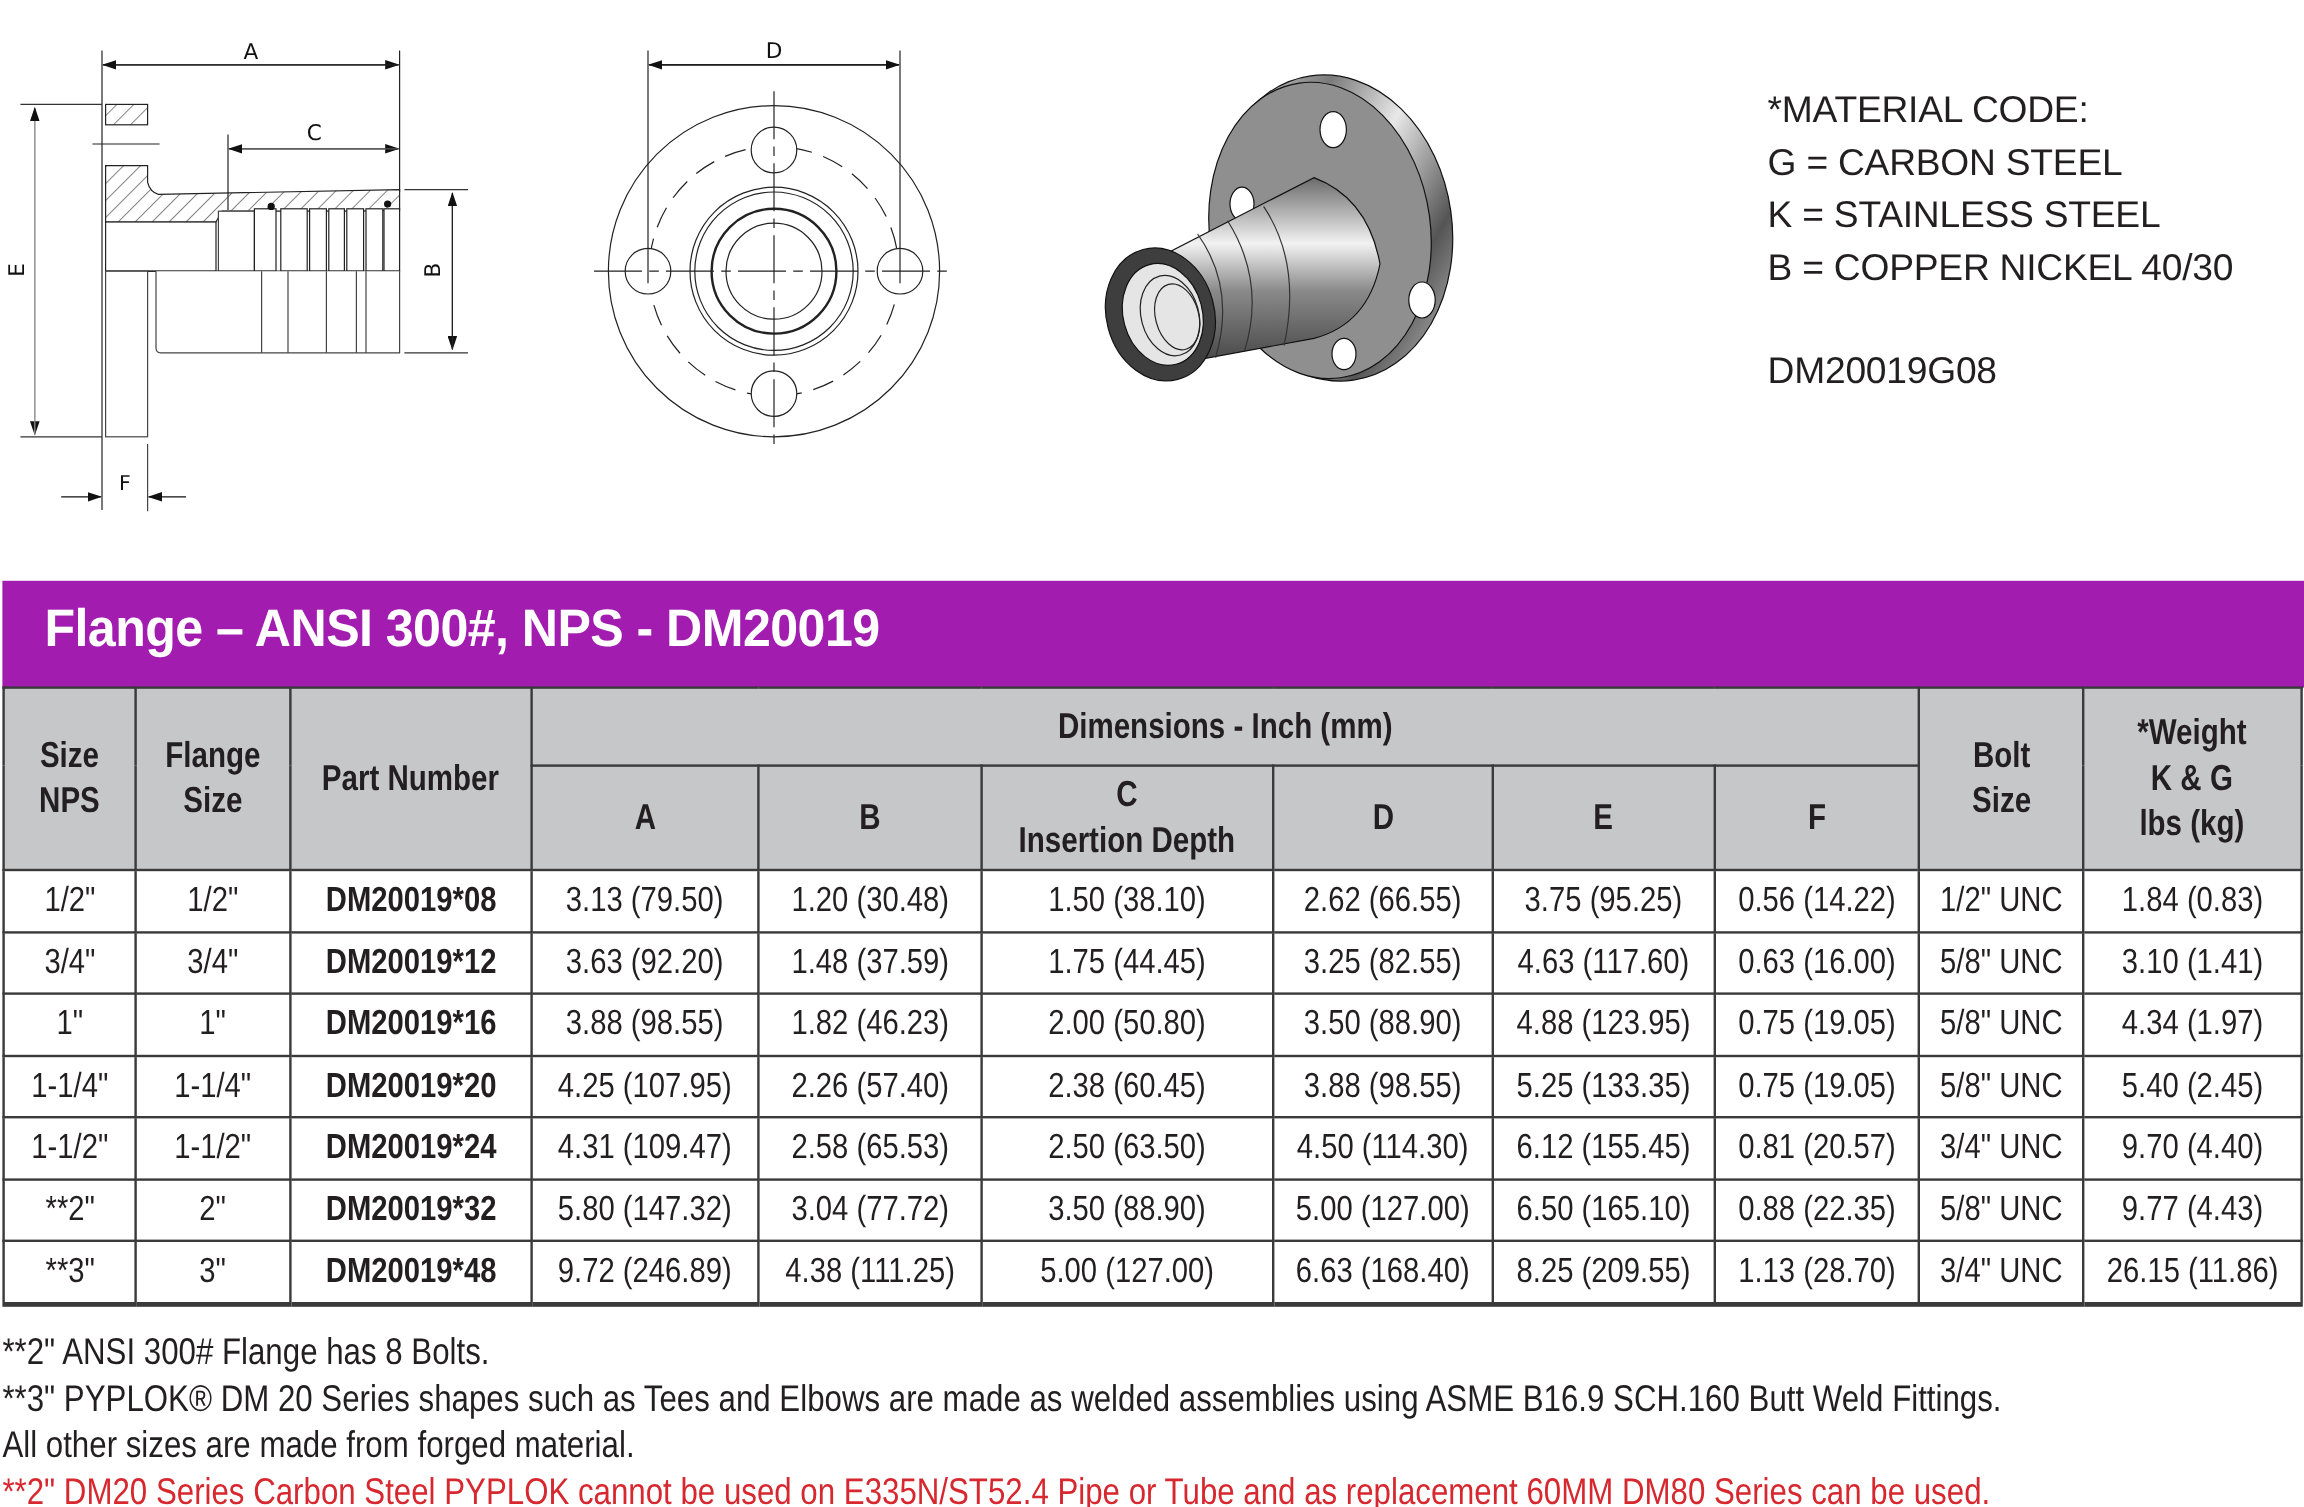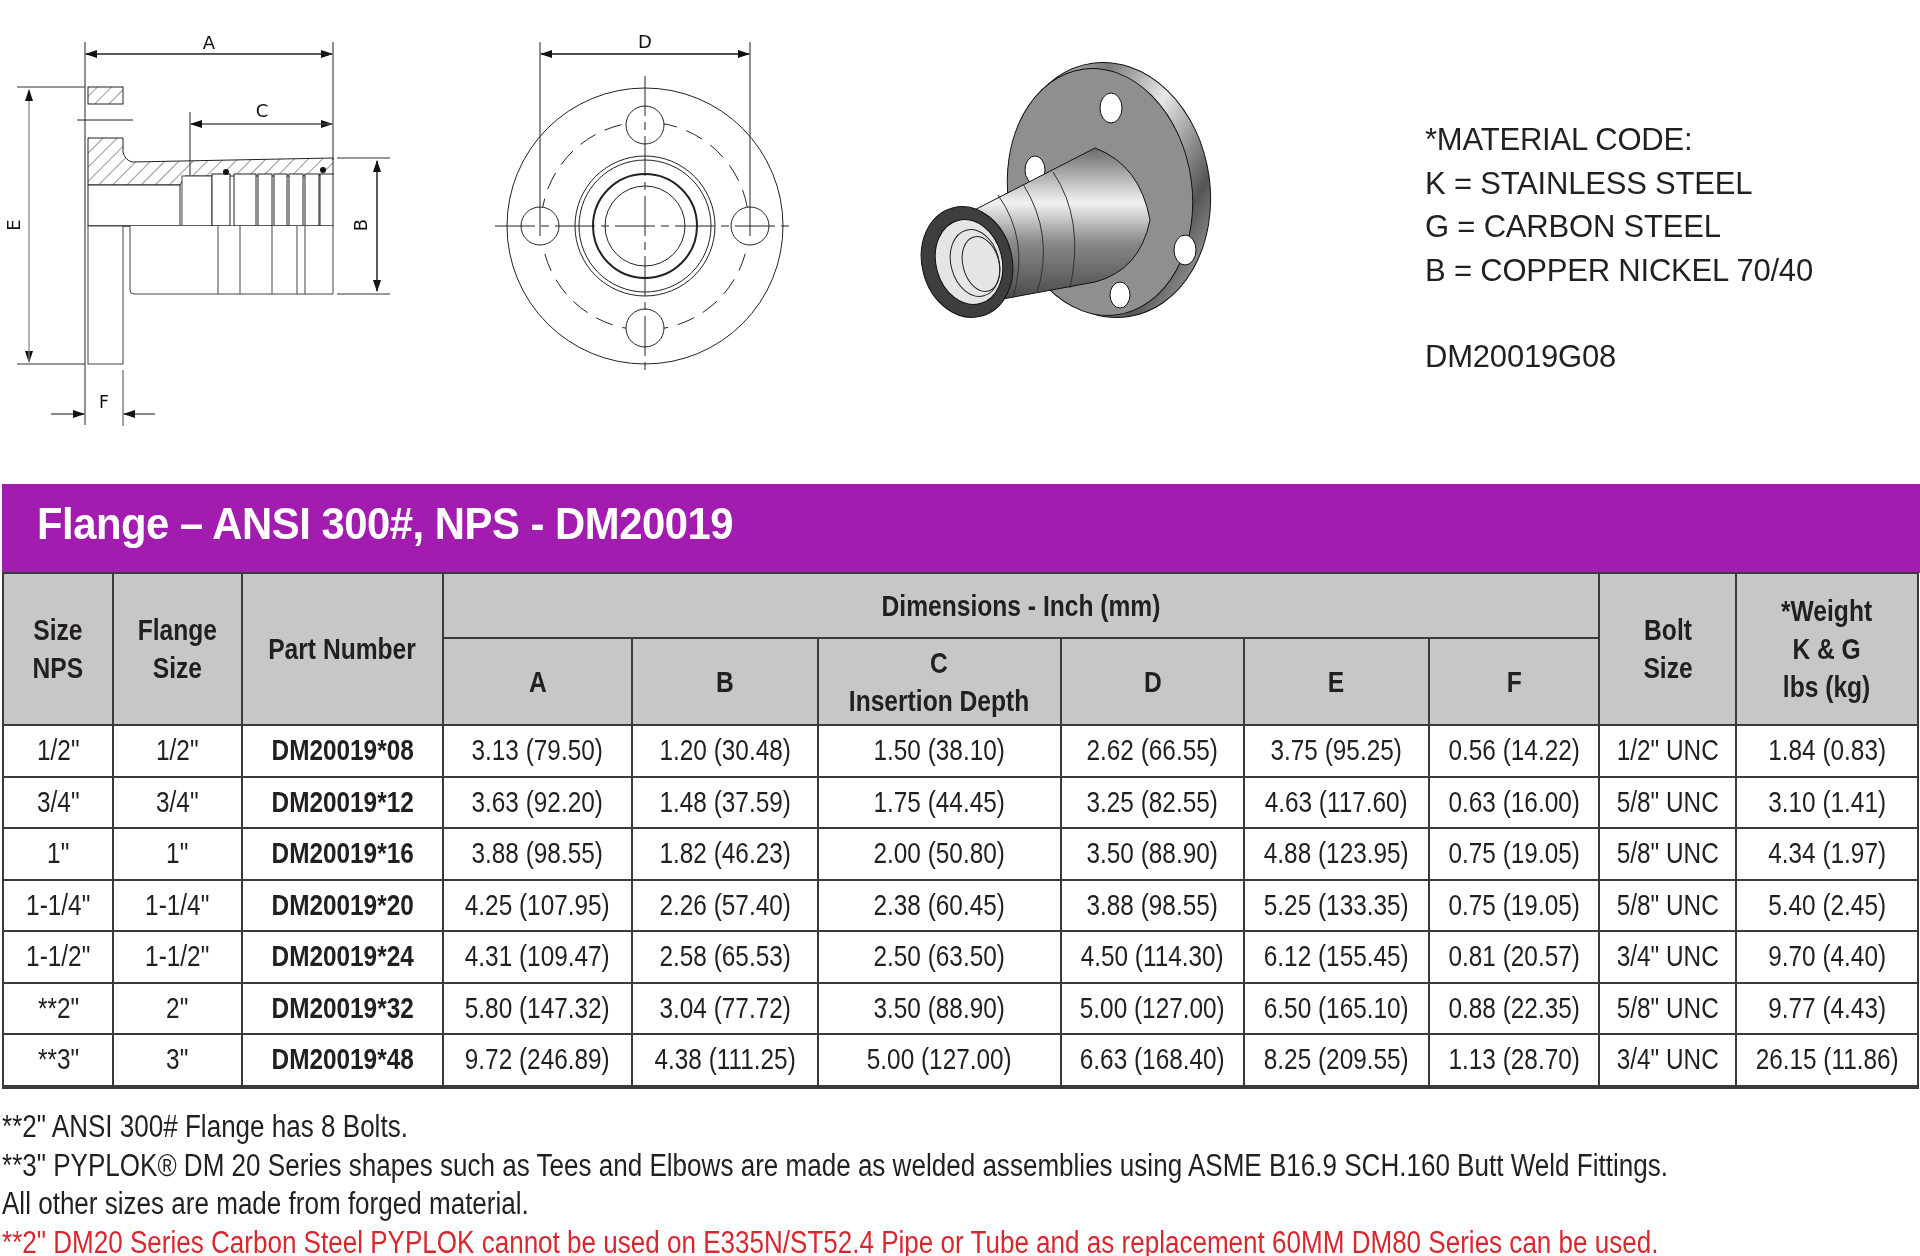--- a/index.html
+++ b/index.html
@@ -3,21 +3,21 @@
 <meta charset="utf-8">
 <style>
   html,body{margin:0;padding:0;background:#ffffff;}
   body{width:1920px;height:1256px;position:relative;overflow:hidden;font-family:"Liberation Sans","DejaVu Sans",sans-serif;color:#231f20;}
   .abs{position:absolute;}
   
   #side-view{left:0;top:0;width:420px;height:440px;}
   #front-view{left:490px;top:20px;width:320px;height:360px;}
   #iso-view{left:895px;top:50px;width:335px;height:300px;}
   
-  #material-panel{left:1425px;top:70px;width:440px;margin-top:48px;}
+  #material-panel{left:1473px;top:70px;width:440px;}
   #material-panel .line{font-size:31px;line-height:43.5px;height:43.5px;white-space:nowrap;color:#231f20;letter-spacing:-0.2px;}
   #material-panel .gap{height:43px;}
   
   #title-band{left:2px;top:484px;width:1918px;height:89px;background:#a21caf;}
   #title-band .t{position:absolute;left:35px;top:15px;font-size:44px;font-weight:bold;color:#fff;white-space:nowrap;letter-spacing:-0.5px;transform:scaleX(0.95);transform-origin:left center;}
   
   #spec-table{position:absolute;left:2px;top:572px;width:1915px;border-collapse:collapse;table-layout:fixed;}
   #spec-table th,#spec-table td{border:2px solid #3a3a3a;text-align:center;padding:0;}
   #spec-table th{background:#c6c7c9;font-weight:bold;font-size:30px;line-height:38px;color:#231f20;}
   #spec-table th .cond{display:inline-block;transform:scaleX(0.82);white-space:nowrap;}
@@ -167,23 +167,23 @@
 
     <ellipse cx="72" cy="212" rx="45" ry="56" fill="#3e3e3e" stroke="#111" transform="rotate(-15 72 212)"></ellipse>
     <ellipse cx="74" cy="212" rx="33" ry="43" fill="#e5e5e5" stroke="#111" transform="rotate(-15 74 212)"></ellipse>
     <ellipse cx="80" cy="213" rx="24" ry="34" fill="none" stroke="#222" transform="rotate(-15 80 213)"></ellipse>
     <ellipse cx="86" cy="214" rx="18" ry="28" fill="none" stroke="#222" transform="rotate(-15 86 214)"></ellipse>
   </svg>
 </div>
 
 <div class="abs" id="material-panel">
   <div class="line">*MATERIAL CODE:</div>
+  <div class="line">G = CARBON STEEL</div>
   <div class="line">K = STAINLESS STEEL</div>
-  <div class="line">G = CARBON STEEL</div>
-  <div class="line">B = COPPER NICKEL 70/40</div>
+  <div class="line">B = COPPER NICKEL 40/30</div>
   <div class="gap"></div>
   <div class="line">DM20019G08</div>
 </div>
 
 <div class="abs" id="title-band">
   <div class="t">Flange – ANSI 300#, NPS - DM20019</div>
 </div>
 
 <table id="spec-table">
   <colgroup>

